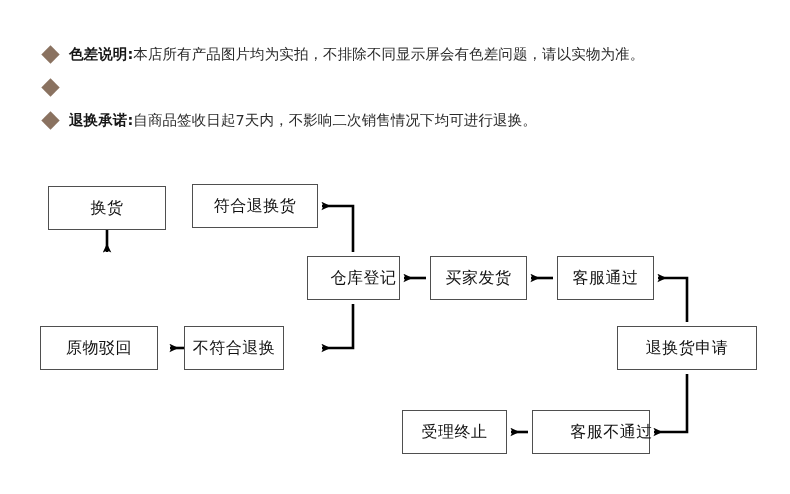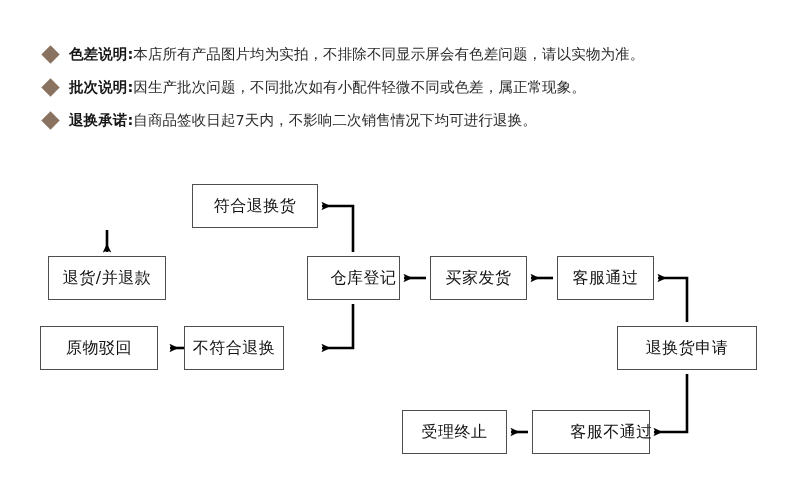--- a/index.html
+++ b/index.html
@@ -89,21 +89,20 @@
 
 <div id="notices">
 
   <div class="notice-row">
     <span class="diamond" style="background: rgb(138, 114, 96);"></span>
     <span class="notice-text"><span class="notice-label">色差说明:</span><span class="notice-body">本店所有产品图片均为实拍，不排除不同显示屏会有色差问题，请以实物为准。</span></span>
   </div>
 
   <div class="notice-row">
     <span class="diamond" style="background: rgb(138, 114, 96);"></span>
-    <span class="notice-text"><span class="notice-label">批次说明:</span><span class="notice-body">因生产批次问题，不同批次如有小配件轻微不同或色差，属正常现象。</span></span>
   </div>
 
 
   <div class="notice-row">
     <span class="diamond" style="background: rgb(138, 114, 96);"></span>
     <span class="notice-text"><span class="notice-label">退换承诺:</span><span class="notice-body">自商品签收日起7天内，不影响二次销售情况下均可进行退换。</span></span>
   </div>
 
 </div>
 
@@ -130,22 +129,22 @@
       <path d="M687,152 L687,108 L658,108"></path>
 
       <path d="M188,178 L170,178"></path>
 
       <path d="M687,204 L687,262 L654,262"></path>
 
       <path d="M528,262 L511,262"></path>
     </g>
   </svg>
 
+  <div class="node" style="left: 48px; top: 16px; width: 118px; height: 44px; border-color: rgb(79, 79, 79);">换货</div>
 
-  <div class="node" style="left: 48px; top: 86px; width: 118px; height: 44px; border-color: rgb(79, 79, 79);">退货/并退款</div>
 
   <div class="node" style="left: 192px; top: 14px; width: 126px; height: 44px; border-color: rgb(79, 79, 79);">符合退换货</div>
 
   <div class="node" style="left: 307px; top: 86px; width: 93px; height: 44px; border-color: rgb(79, 79, 79); padding-left: 20px;">仓库登记</div>
 
   <div class="node" style="left: 430px; top: 86px; width: 97px; height: 44px; border-color: rgb(79, 79, 79);">买家发货</div>
 
   <div class="node" style="left: 557px; top: 86px; width: 97px; height: 44px; border-color: rgb(79, 79, 79);">客服通过</div>
 
   <div class="node" style="left: 40px; top: 156px; width: 118px; height: 44px; border-color: rgb(79, 79, 79);">原物驳回</div>

